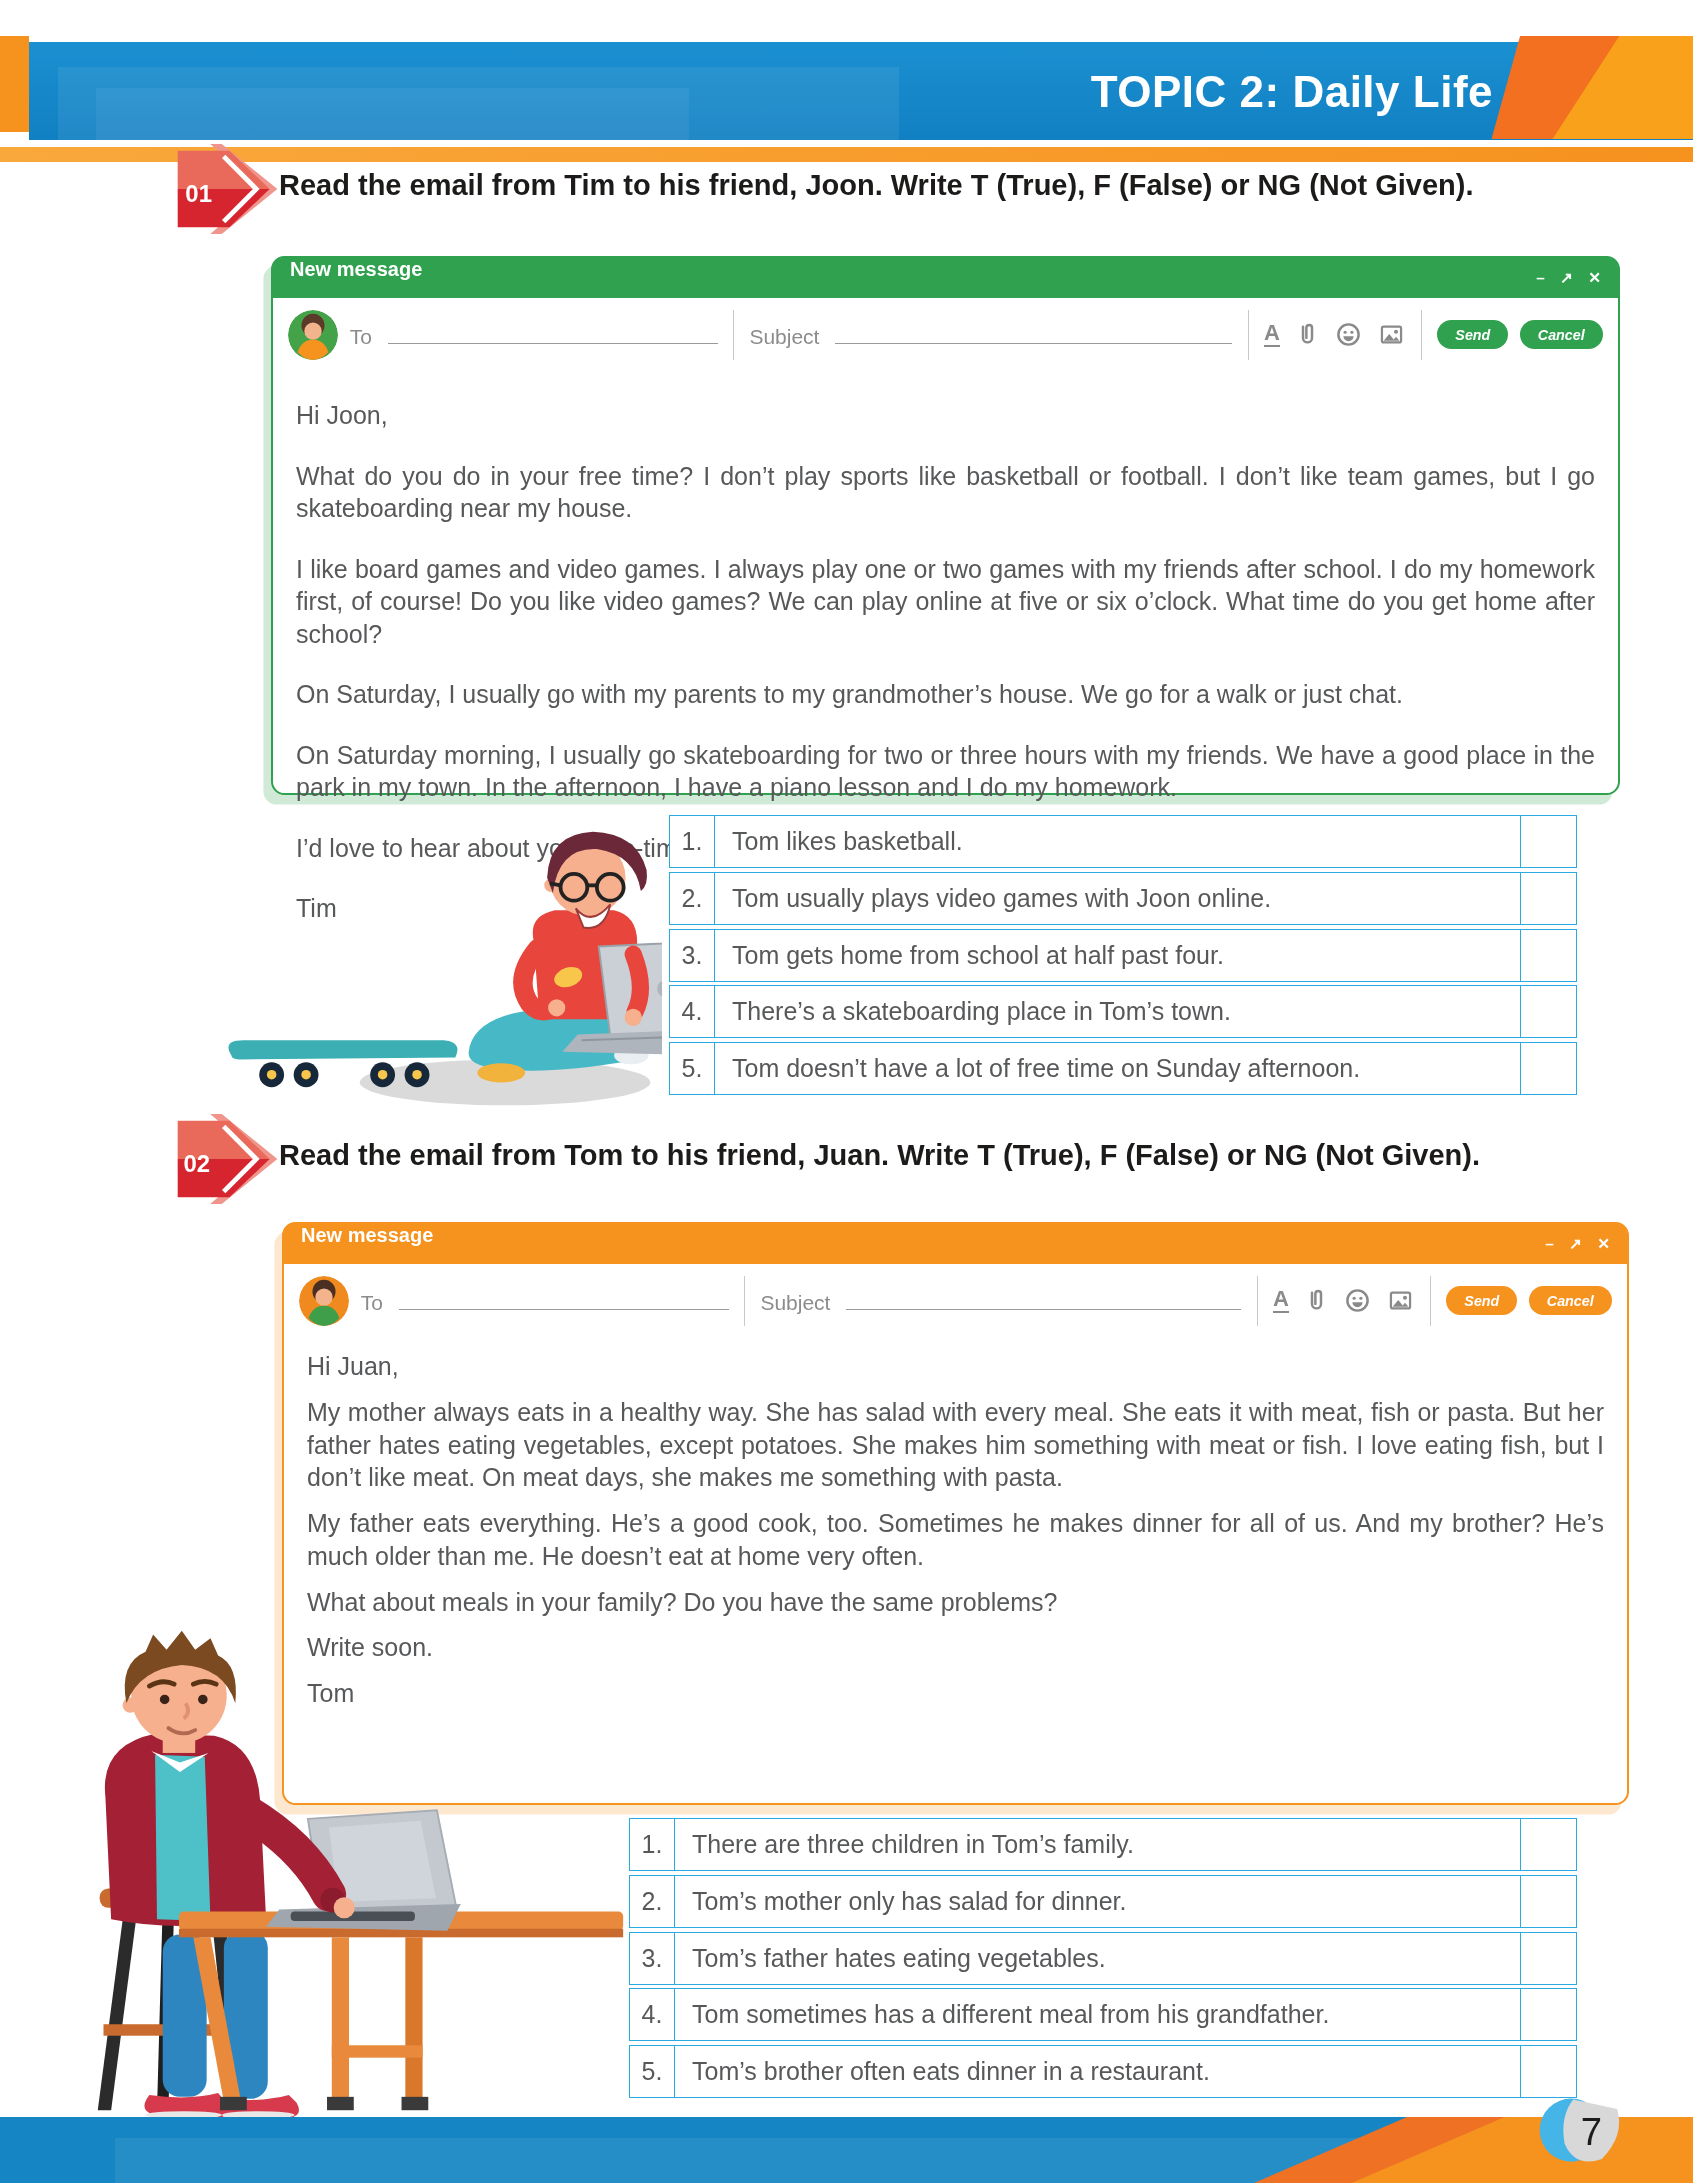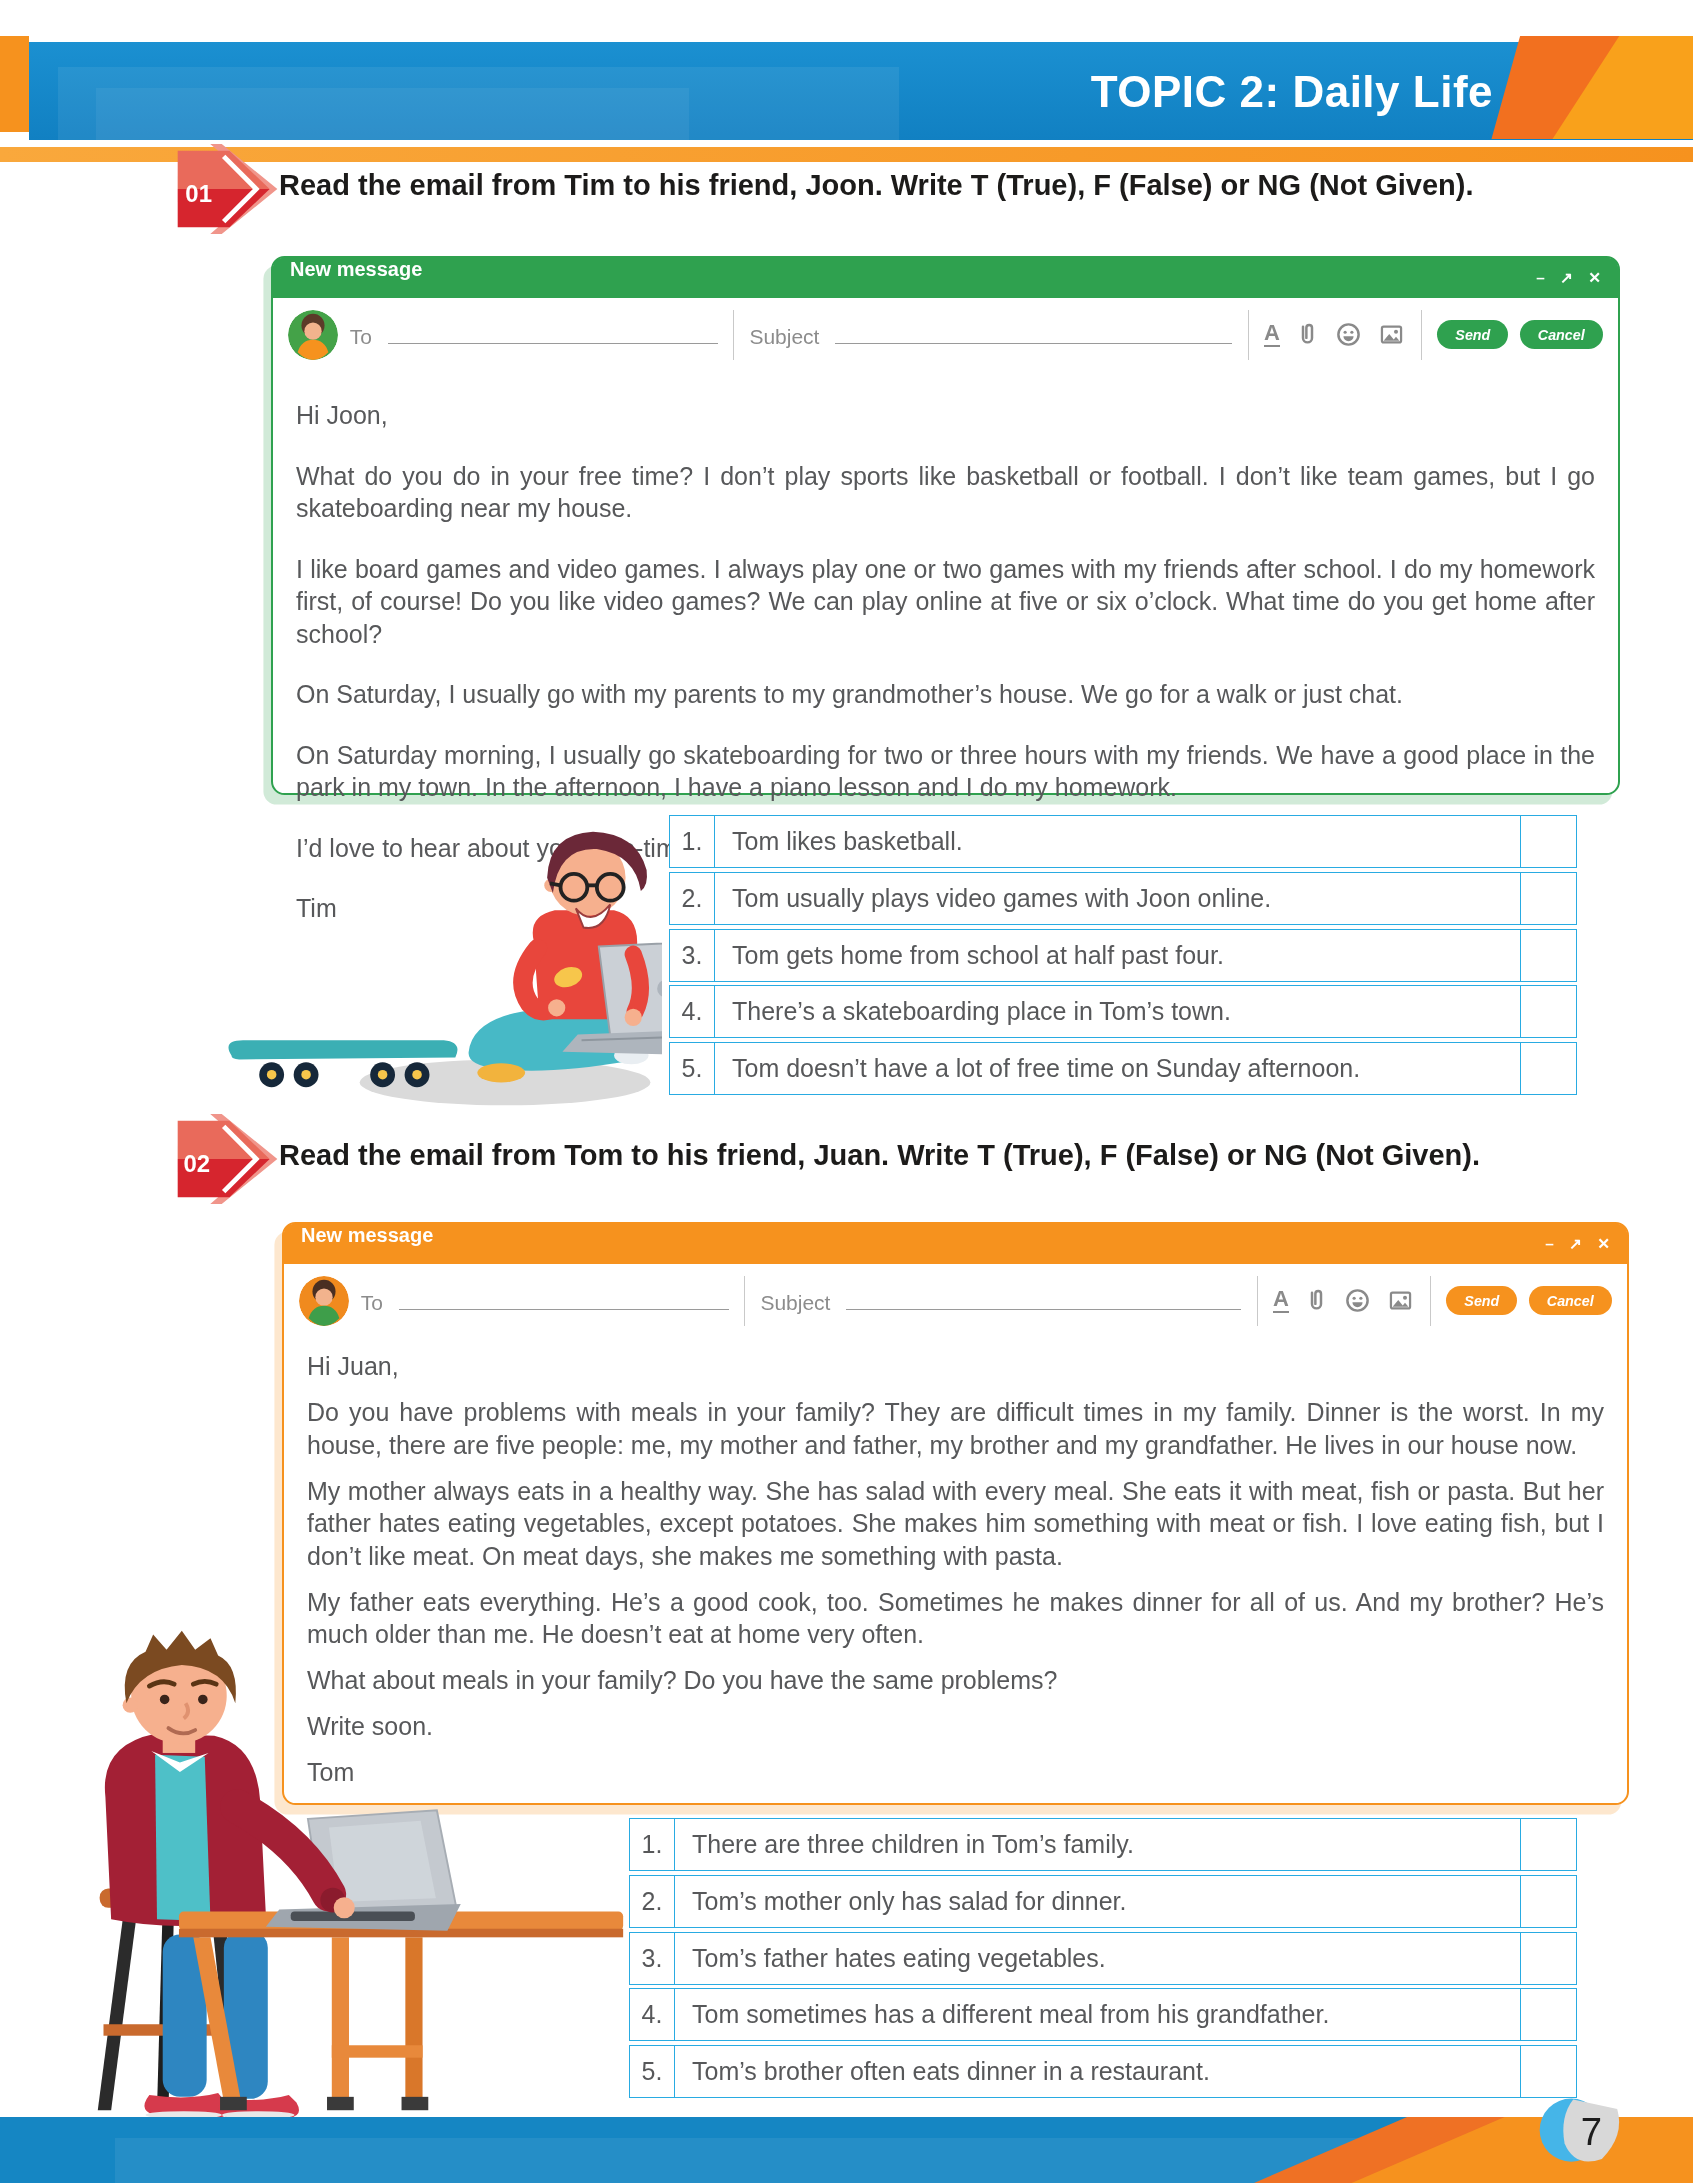--- a/index.html
+++ b/index.html
@@ -277,21 +277,20 @@
           <circle cx="16" cy="9.5" r="1.8" fill="#8a8a8a"></circle>
           <path d="M5 17.5 l5-6 4 5 2-2.5 3 3.5 Z" fill="#8a8a8a"></path>
         </svg>
       </span>
       <span class="vdiv"></span>
       <button class="pill">Send</button>
       <button class="pill cancel">Cancel</button>
     </div>
     <div class="ebody">
       <p>Hi Juan,</p>
-      <p>Do you have problems with meals in your family? They are difficult times in my family. Dinner is the worst. In my house, there are five people: me, my mother and father, my brother and my grandfather. He lives in our house now.</p>
       <p>My mother always eats in a healthy way. She has salad with every meal. She eats it with meat, fish or pasta. But her father hates eating vegetables, except potatoes. She makes him something with meat or fish. I love eating fish, but I don’t like meat. On meat days, she makes me something with pasta.</p>
       <p>My father eats everything. He’s a good cook, too. Sometimes he makes dinner for all of us. And my brother? He’s much older than me. He doesn’t eat at home very often.</p>
       <p>What about meals in your family? Do you have the same problems?</p>
       <p>Write soon.</p>
       <p>Tom</p>
     </div>
   </div>
 
   <svg class="illus" style="left:50px;top:1619px;" width="619" height="501" viewBox="0 0 648 524">
 

